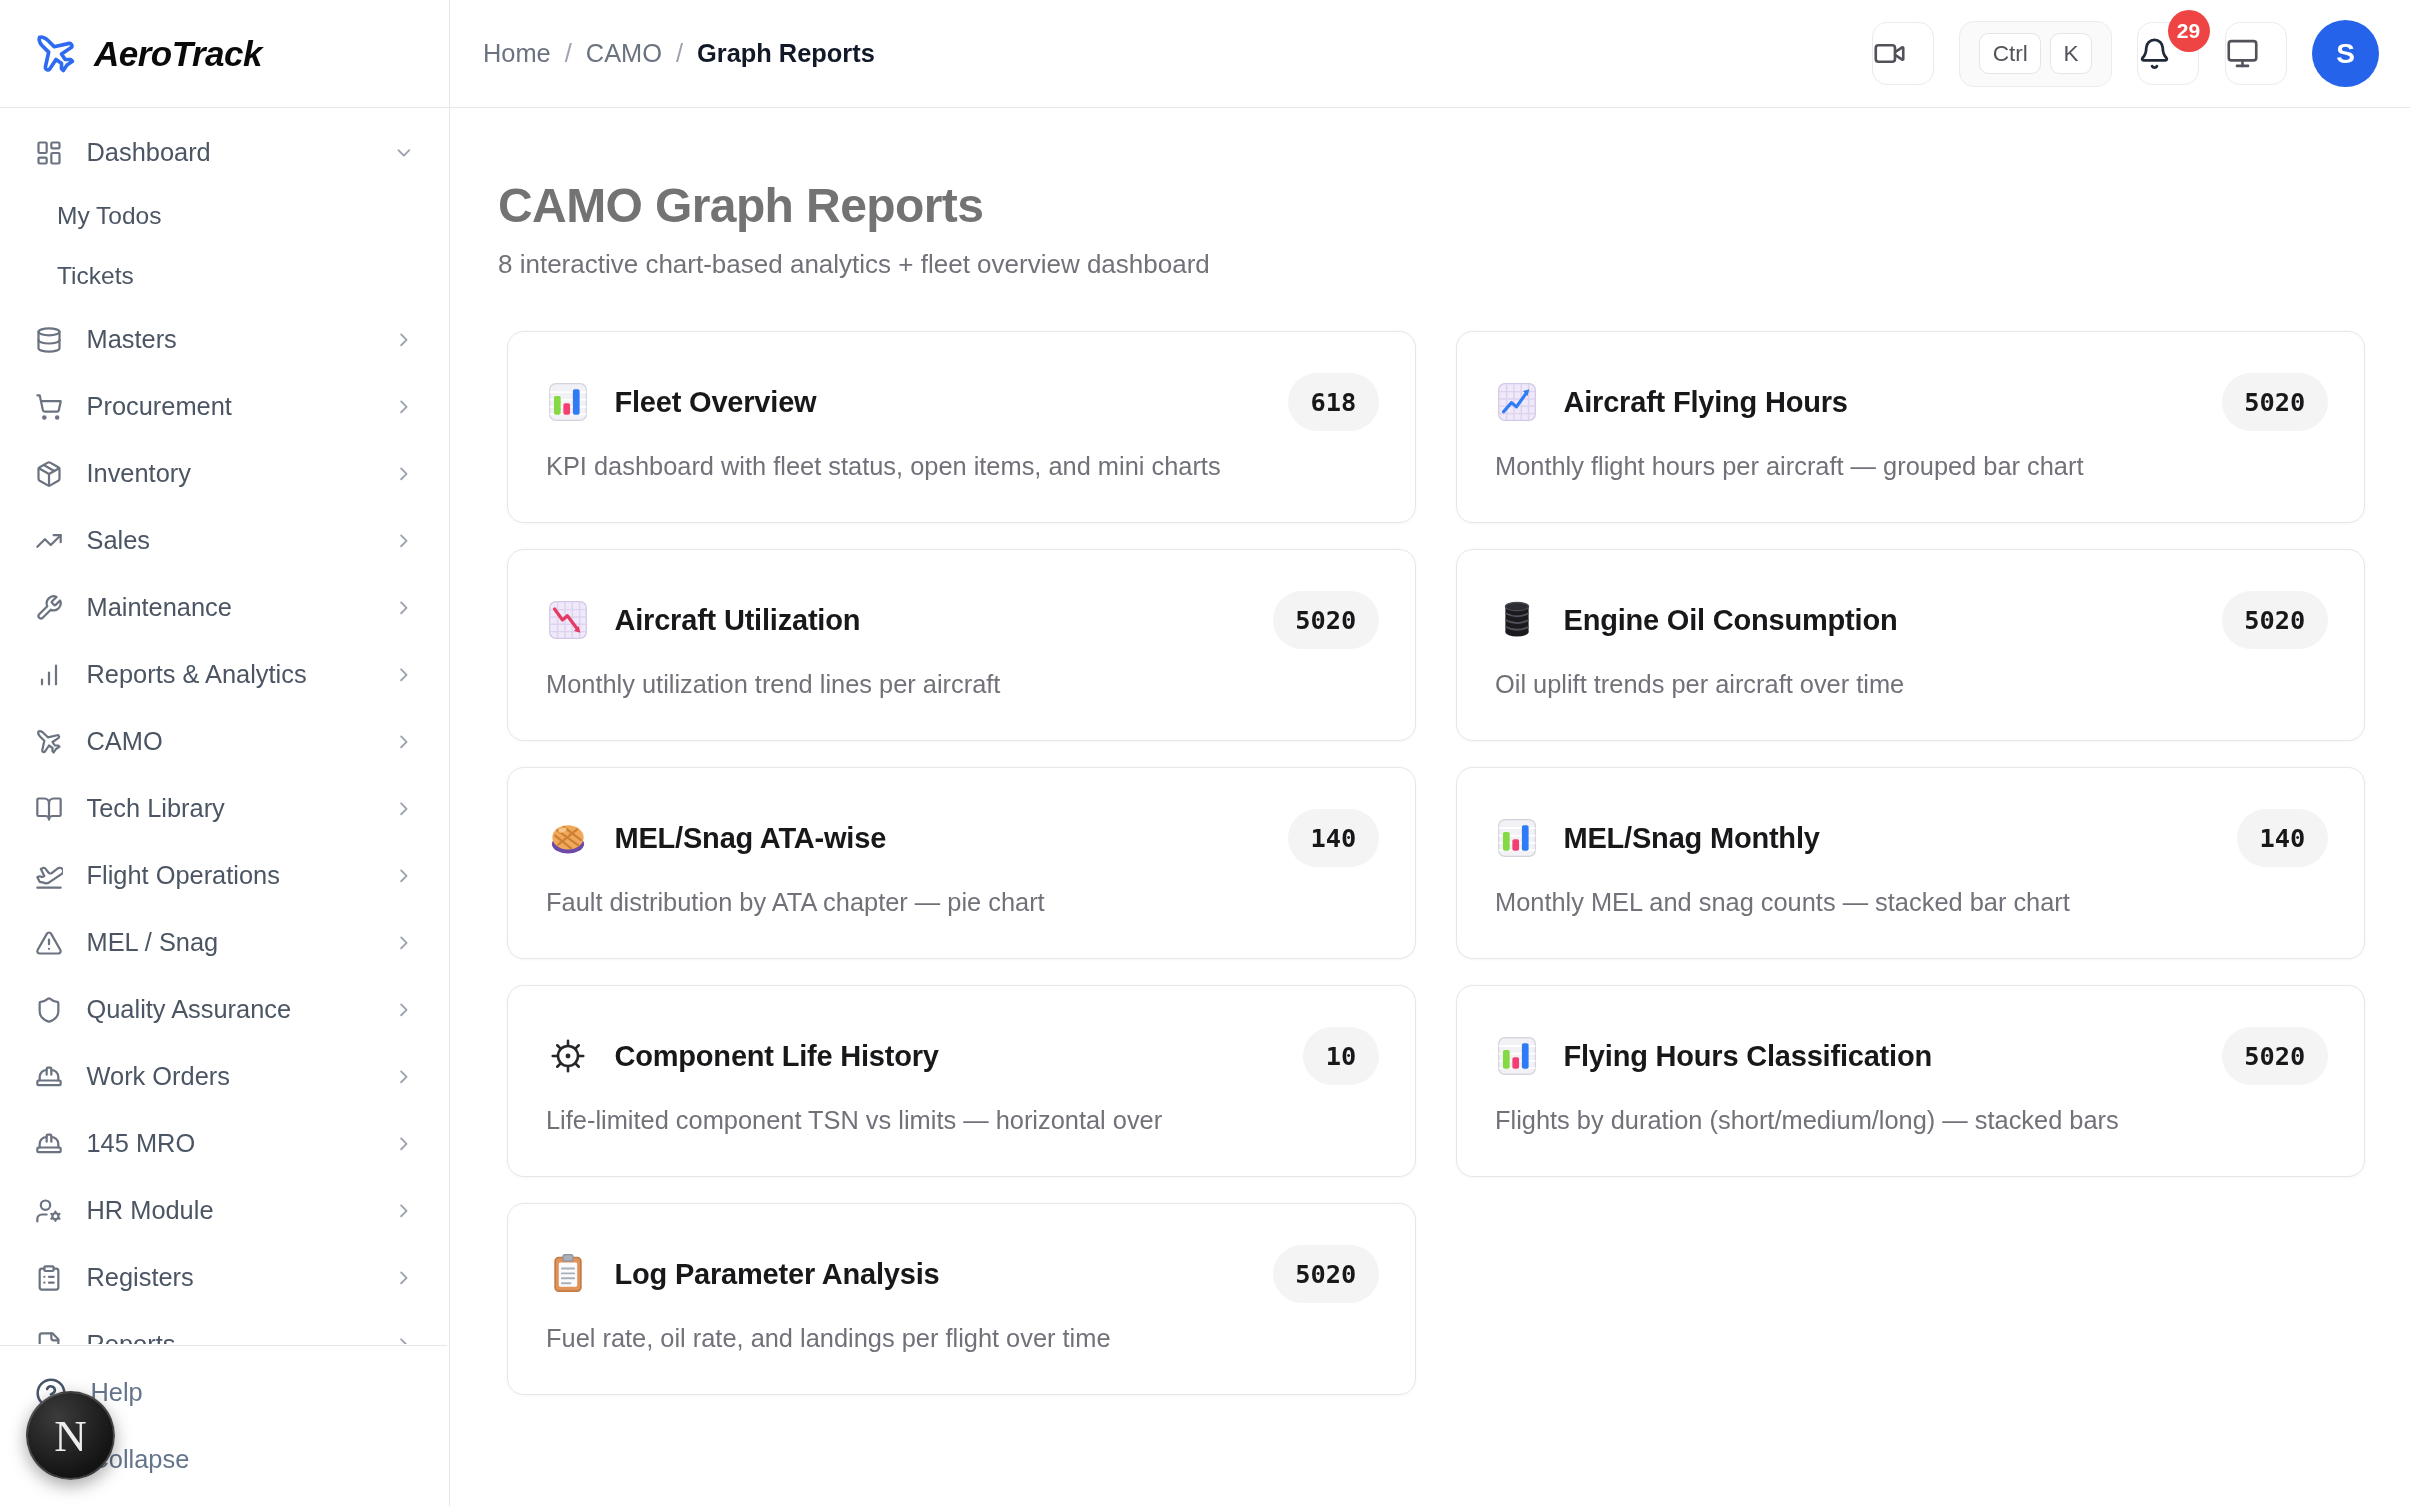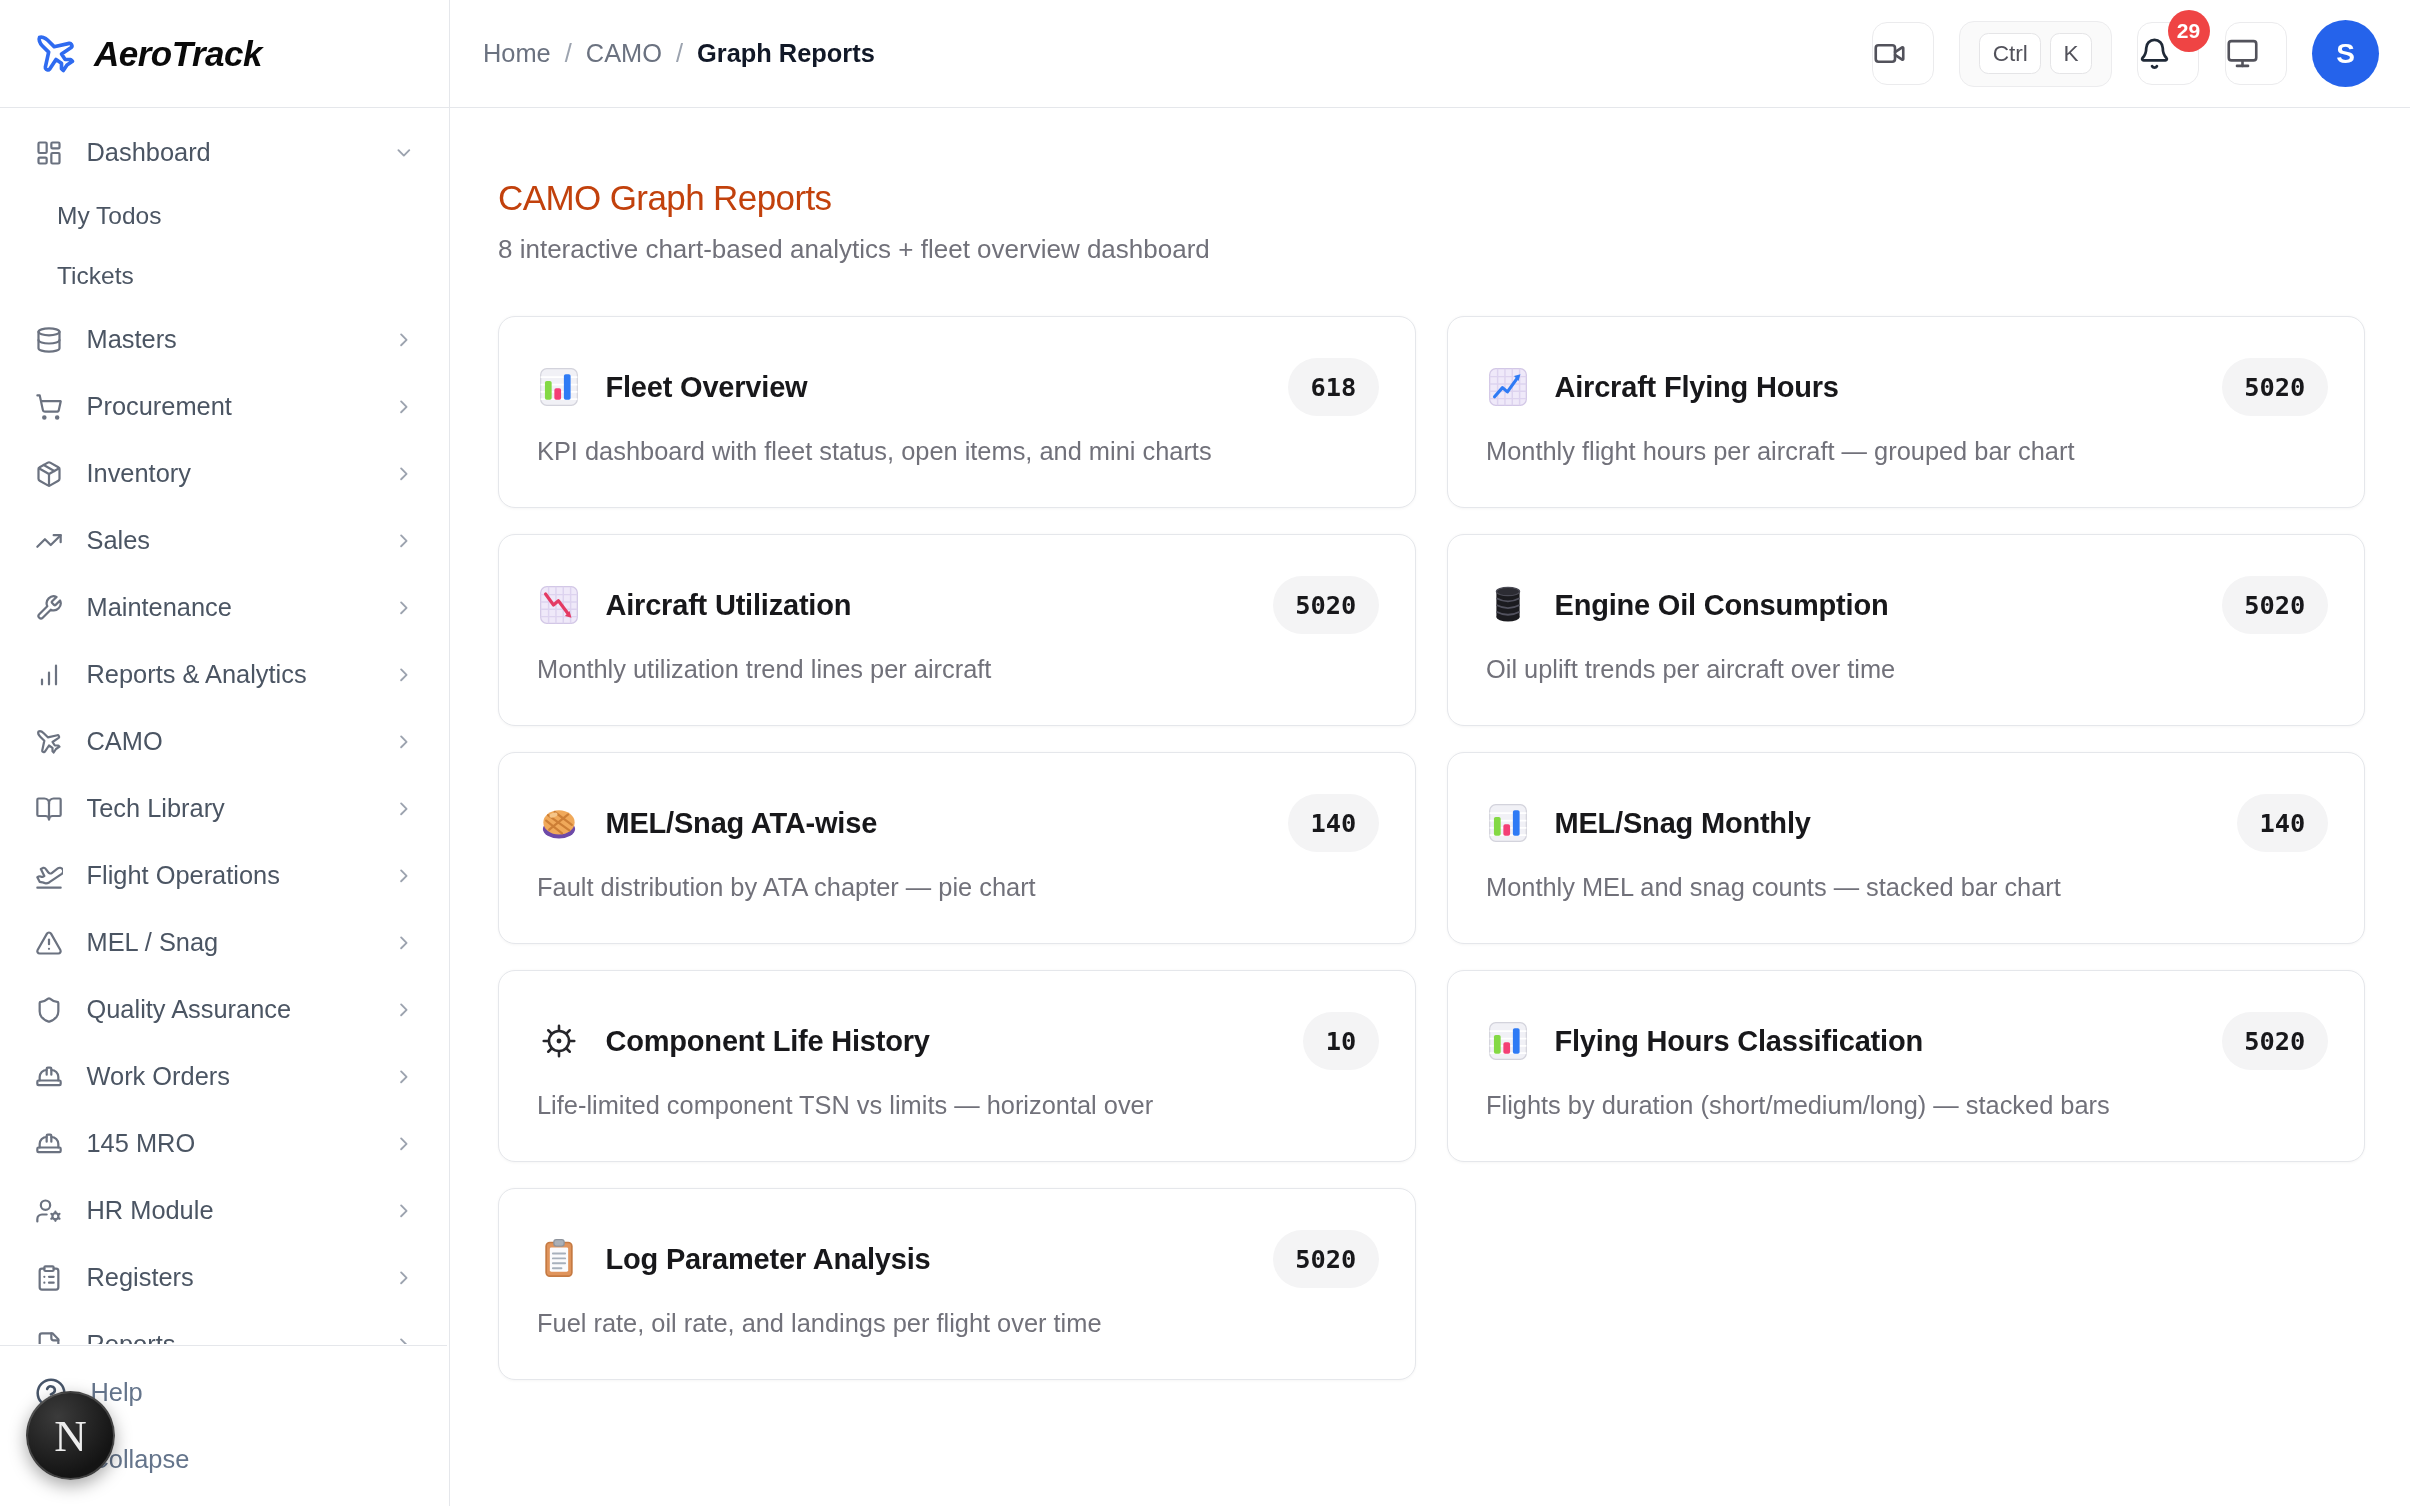--- a/index.html
+++ b/index.html
@@ -52,25 +52,25 @@
     color:#fff; font-size:21px; font-weight:700; display:flex; align-items:center; justify-content:center; padding:0 4.7px; }
   .shortcut { height:66px; border-radius:15px; border:1.9px solid #ececee; background:#fafafa; display:flex; align-items:center;
     gap:9.4px; padding:0 19px; cursor:pointer; }
   .shortcut kbd { background:#fff; border:1.9px solid #e5e5e7; border-radius:9.4px; font-size:22.6px; color:#52525b;
     padding:6.6px 12.2px; min-width:41px; text-align:center; font-family:"Liberation Sans","DejaVu Sans",sans-serif; }
   .avatar { width:67px; height:67px; border-radius:50%; background:#2563eb; border:none; color:#fff; font-size:28px;
     font-weight:600; display:flex; align-items:center; justify-content:center; cursor:pointer; }
 
   
   .main { padding:70px 45px 0 48px; }
-  .page-title { font-size:35px; font-weight:400; color:#c2410c; letter-spacing:-0.6px; }
+  .page-title { font-size:48px; font-weight:700; color:#737373; letter-spacing:-0.6px; }
   .page-subtitle { margin-top:16px; font-size:26px; color:#71717a; }
   .cards { margin-top:51px; display:grid; grid-template-columns:918px 918px; gap:26px 31px; }
   .card { display:block; height:192px; background:#fff; border:1.9px solid #e5e7eb; border-radius:17px; padding:40px 36px 0 38px;
-    box-shadow:0 0.9px 2.8px rgba(0,0,0,.04); cursor:pointer; text-decoration:none; }
+    box-shadow:0 0.9px 2.8px rgba(0,0,0,.04); cursor:pointer; text-decoration:none;margin-left:9px; }
   .card-top { display:flex; align-items:center; height:60px; }
   .card-emoji { width:44px; height:44px; margin-right:24.5px; flex:none; display:flex; }
   .card-emoji svg { width:44px; height:44px; }
   .card-title { font-size:29px; font-weight:700; color:#18181b; letter-spacing:-0.2px; }
   .card-badge { margin-left:auto; background:#f4f4f5; border-radius:941px; height:58px; display:flex; align-items:center;
     padding:0 22.6px; font-family:"DejaVu Sans Mono",monospace; font-weight:700; font-size:25.4px; color:#18181b; }
   .card-desc { margin-top:20px; font-size:25.4px; color:#71717a; }
 </style>
 </head>
 <body>

